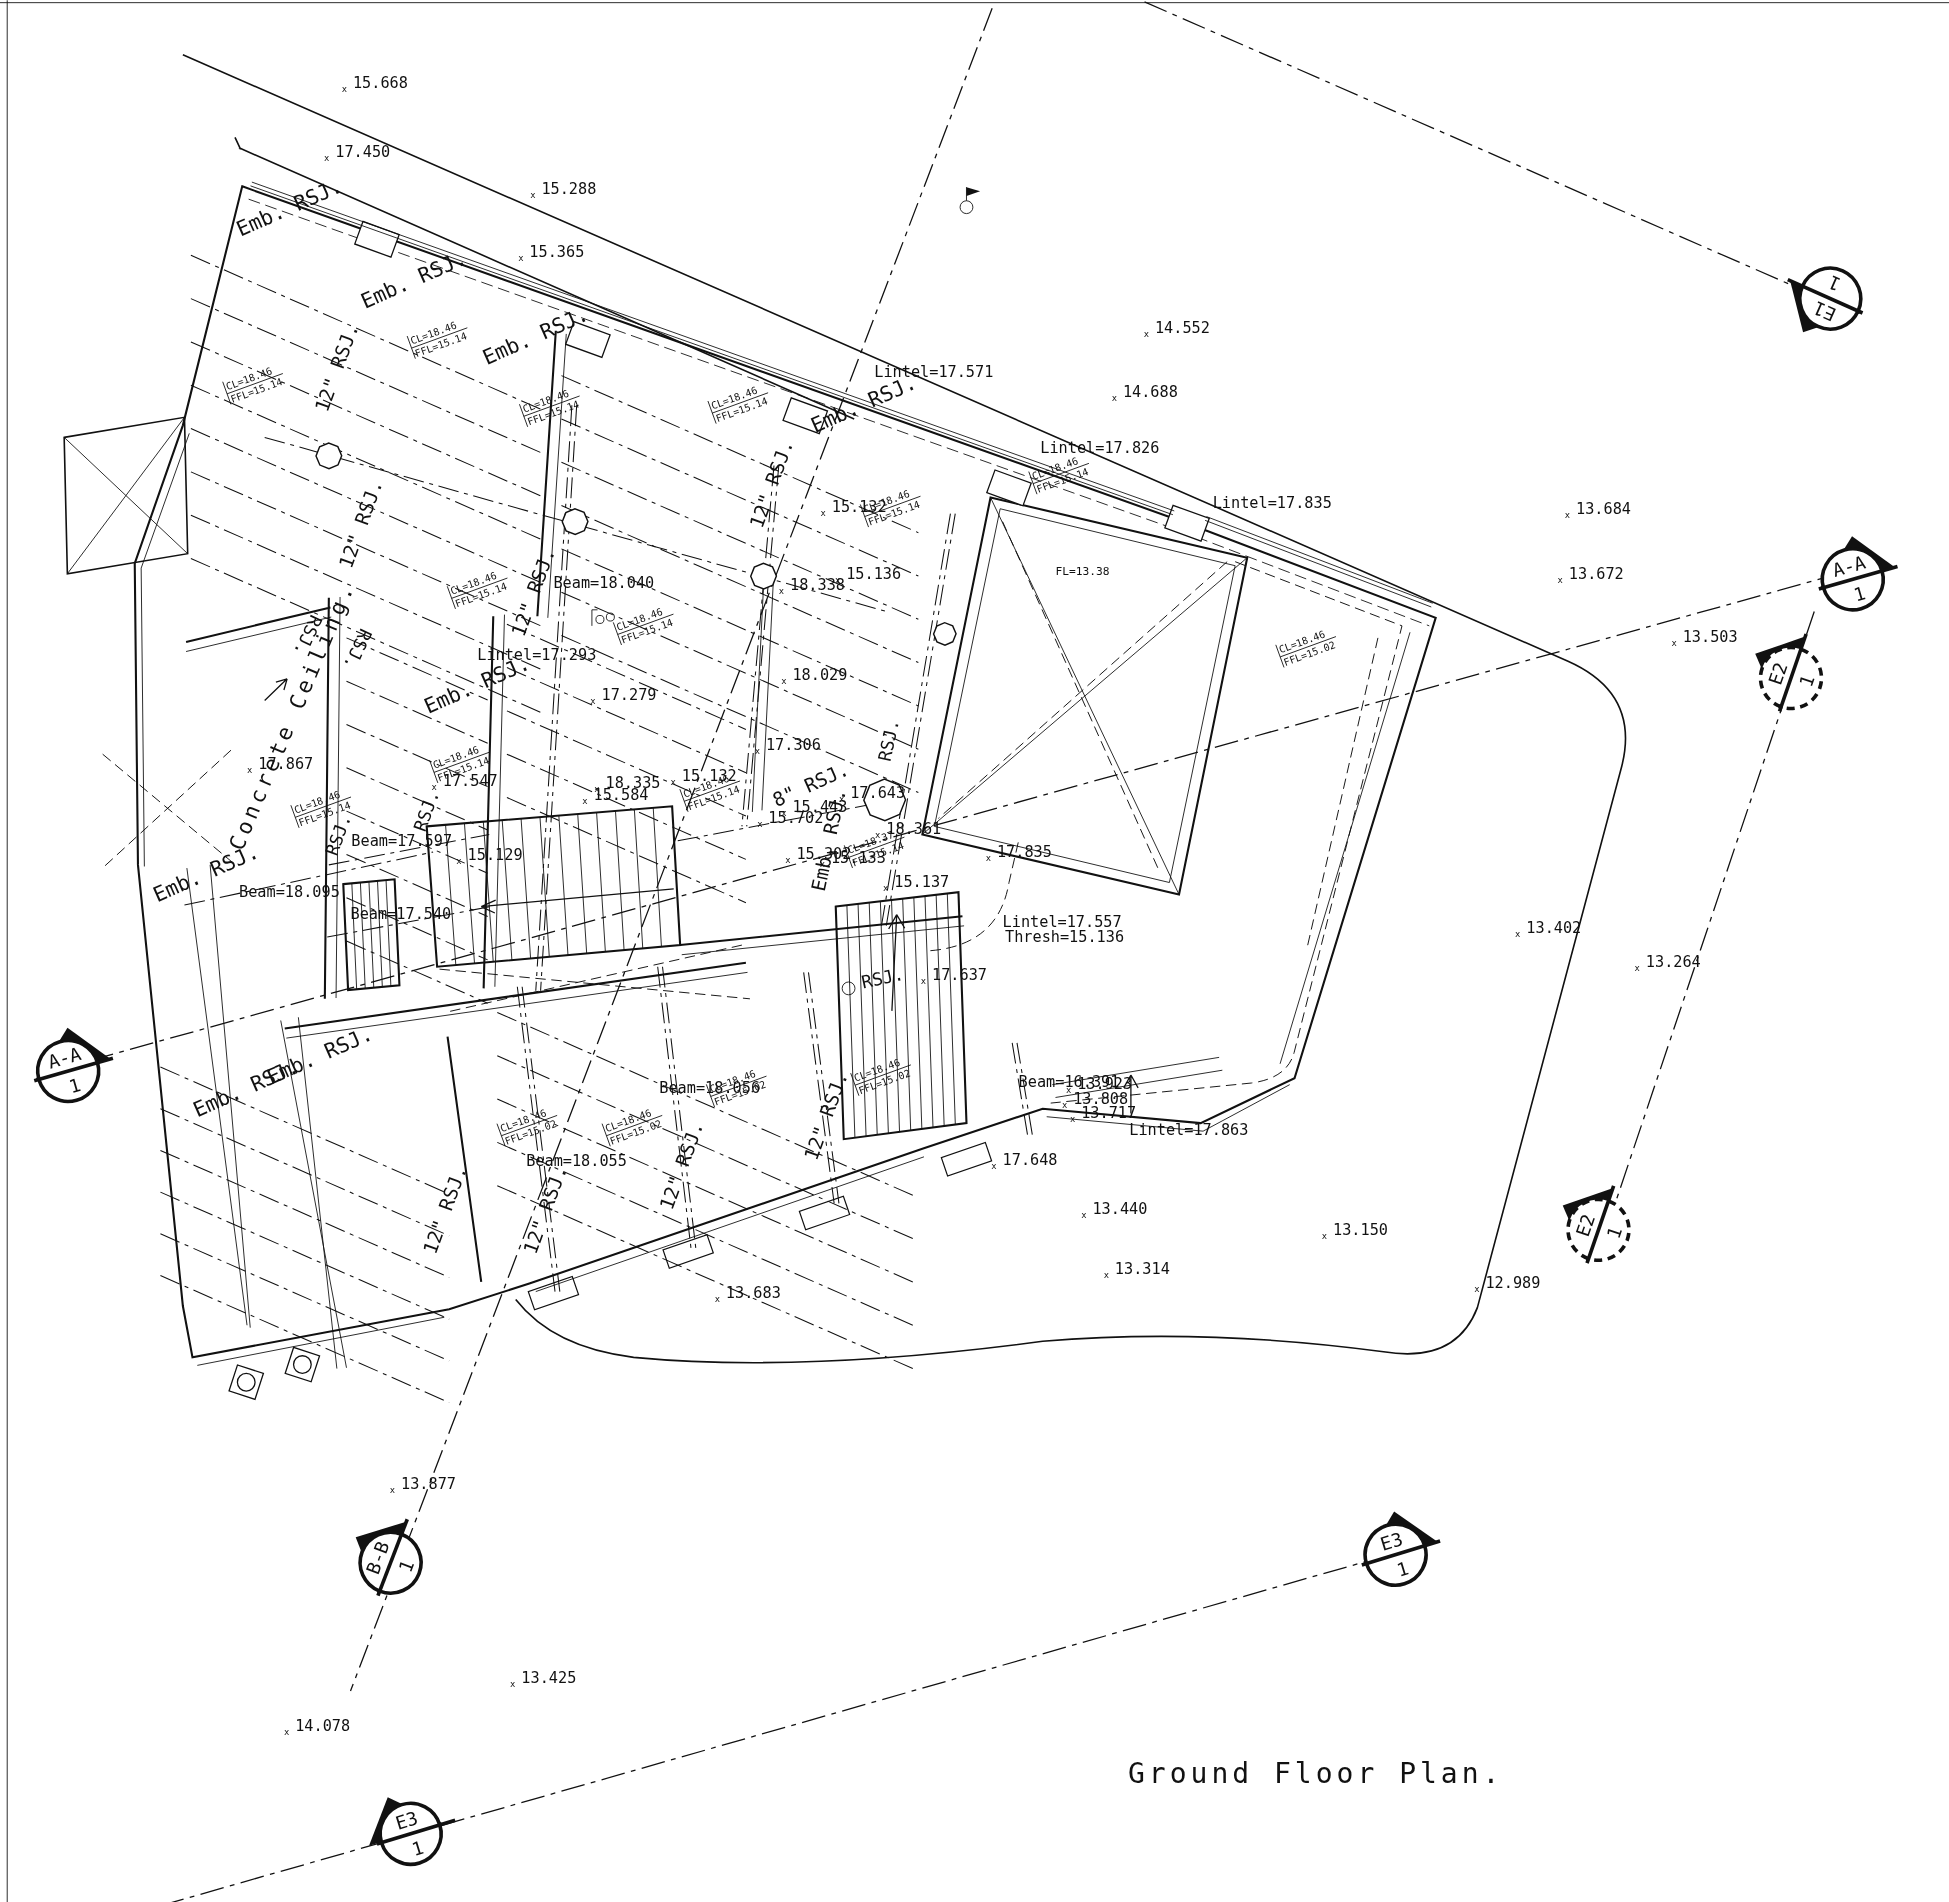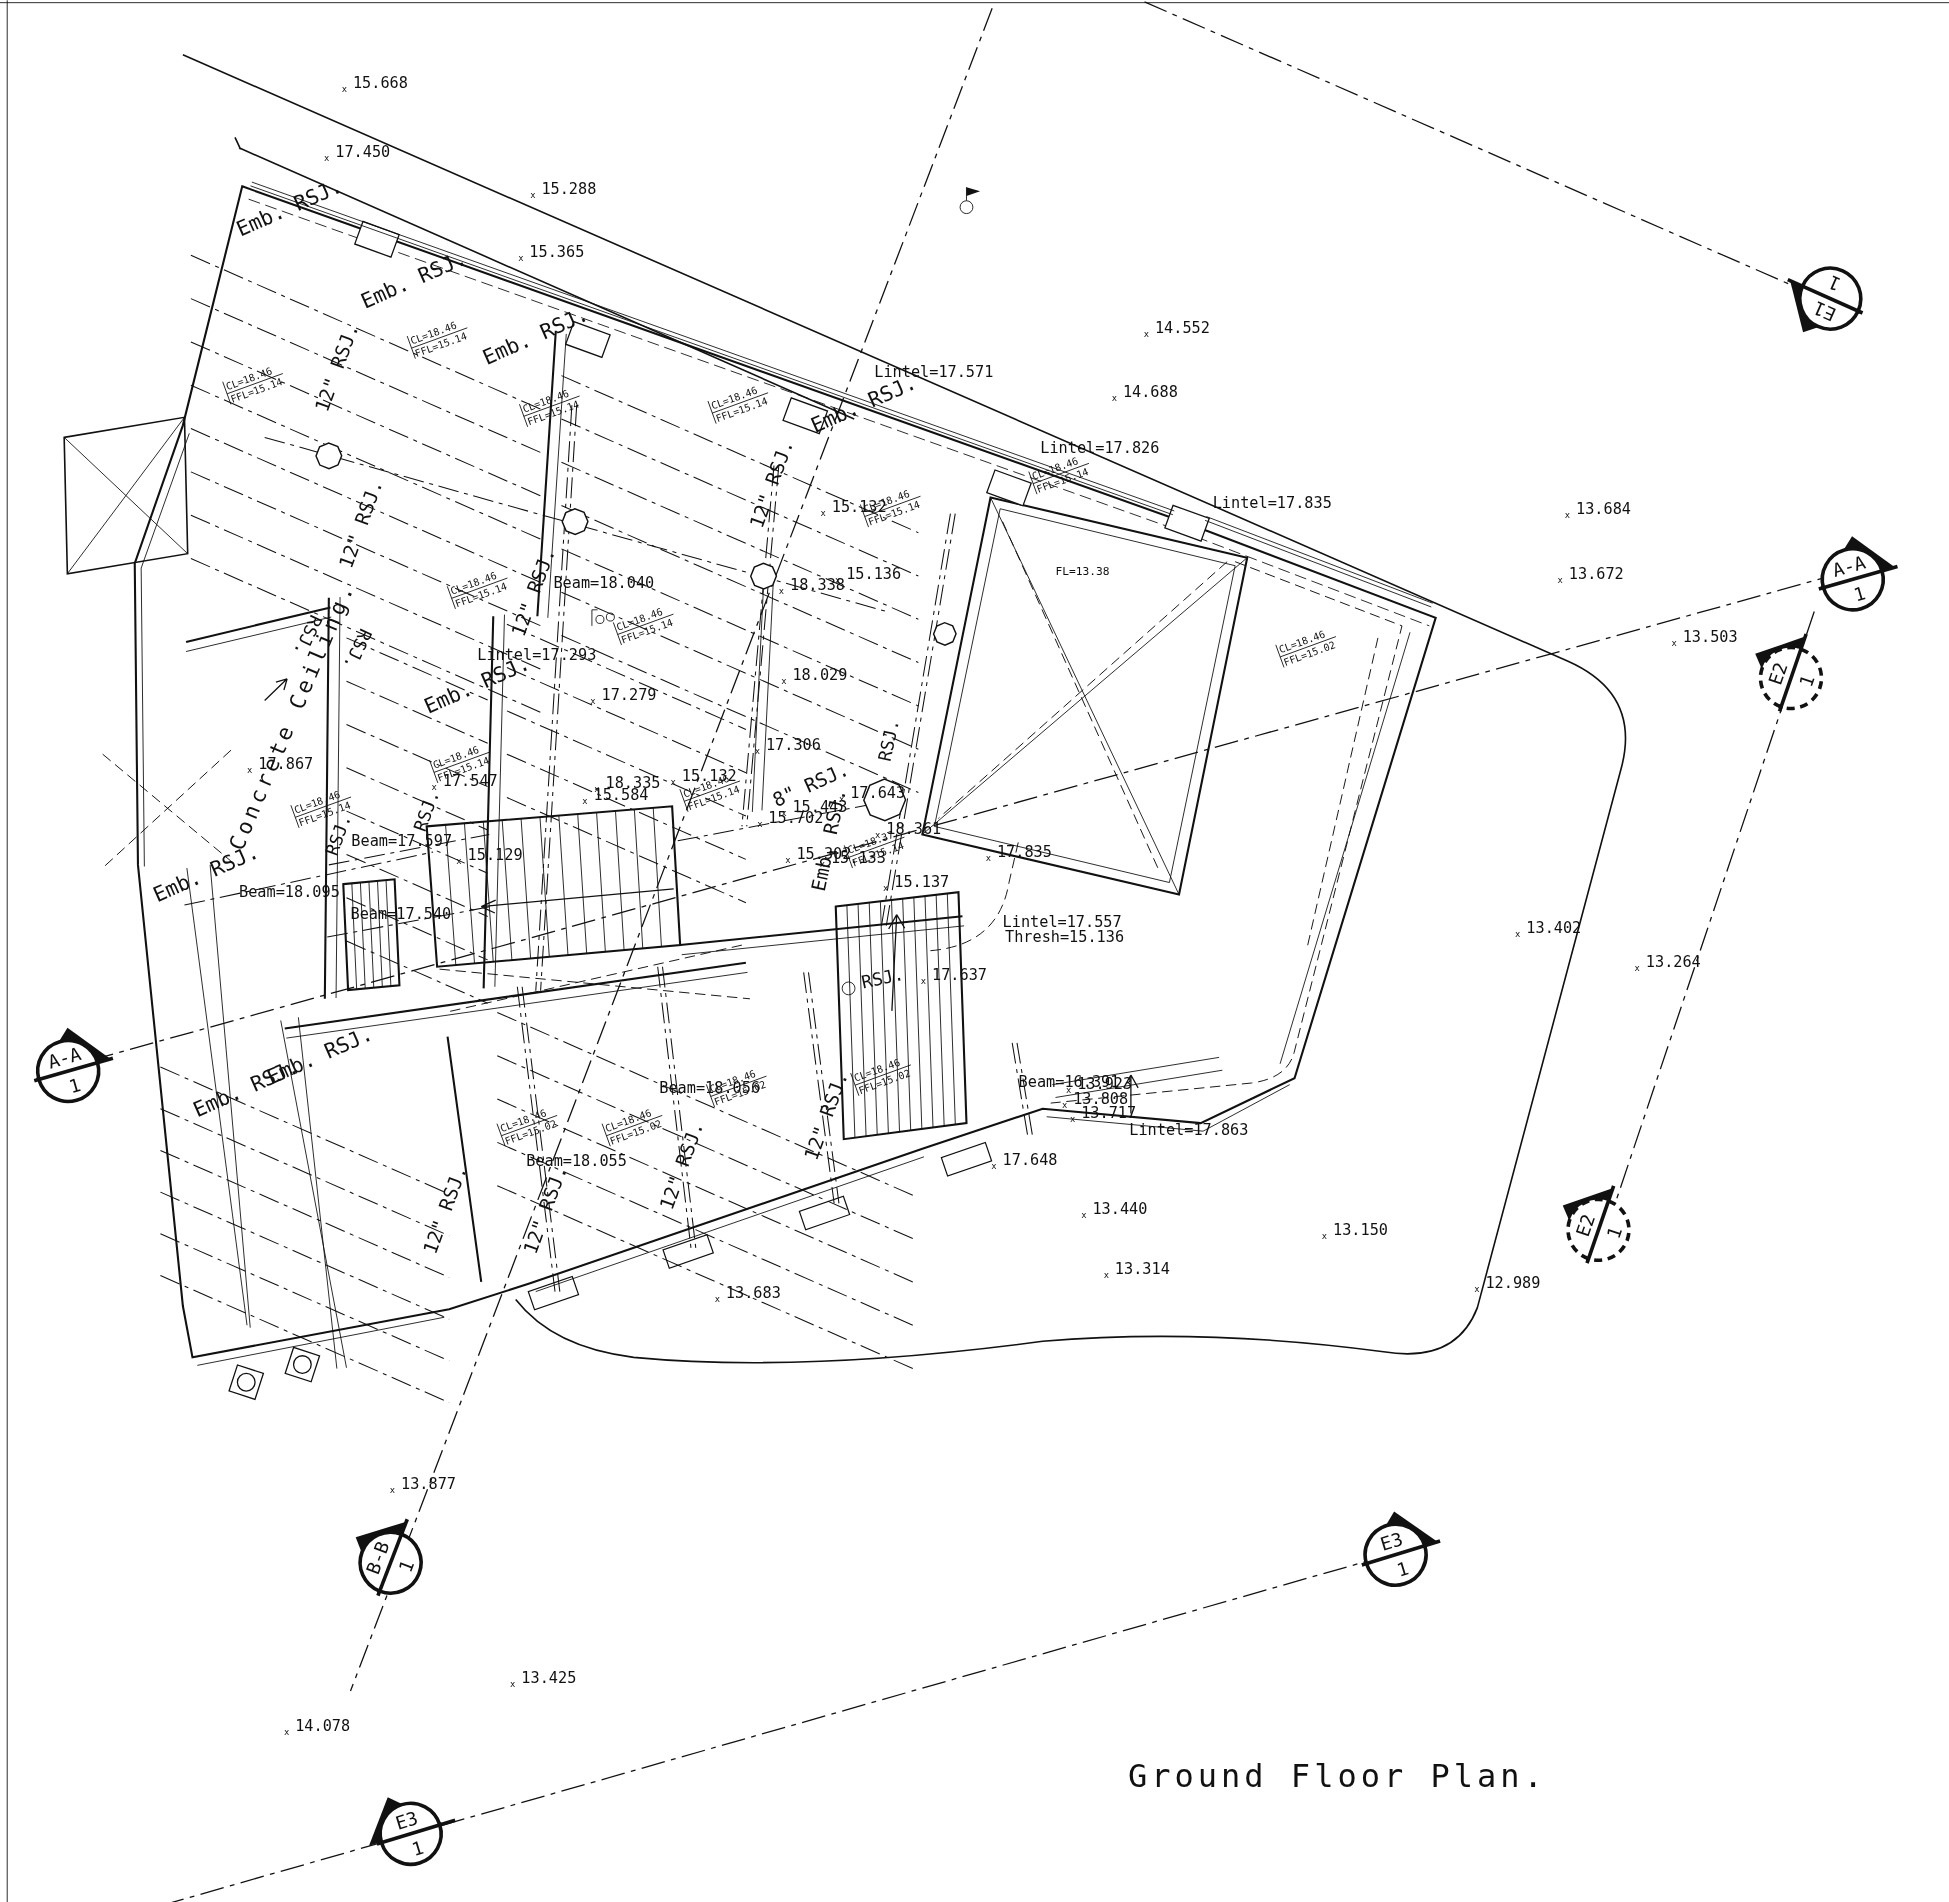--- a/index.html
+++ b/index.html
@@ -6,21 +6,21 @@
   #sheet{position:relative;width:1949px;height:1903px;background:#ffffff;overflow:hidden;
          font-family:"DejaVu Sans Mono", monospace;}
   svg{position:absolute;left:0;top:0;}
   .w{fill:none;stroke:#111;stroke-width:2.6;}
   .t{fill:none;stroke:#111;stroke-width:1.1;}
   .dd{fill:none;stroke:#111;stroke-width:1.3;stroke-dasharray:26 7 5 7;}
   .ddh{fill:none;stroke:#111;stroke-width:1.6;stroke-dasharray:30 8 6 8;}
   .dsh{fill:none;stroke:#111;stroke-width:1.2;stroke-dasharray:13 7;}
   .td{fill:none;stroke:#111;stroke-width:1.1;stroke-dasharray:15 7;}
   .lbl{fill:#111;}
-  #drawing-title{position:absolute;left:1128px;top:1757px;font-size:32px;letter-spacing:4px;color:#111;white-space:nowrap;text-align:center;}
+  #drawing-title{position:absolute;left:1128px;top:1757px;font-size:28px;letter-spacing:4px;color:#111;white-space:nowrap;text-align:center;}
 </style>
 </head>
 <body>
 
 <div id="sheet">
   <svg id="plan-svg" width="1949" height="1903" viewBox="0 0 2430 2372">
 
     <g>
       <path class="t" d="M9,0 V2372 M0,3 H2430"></path>
     </g>

